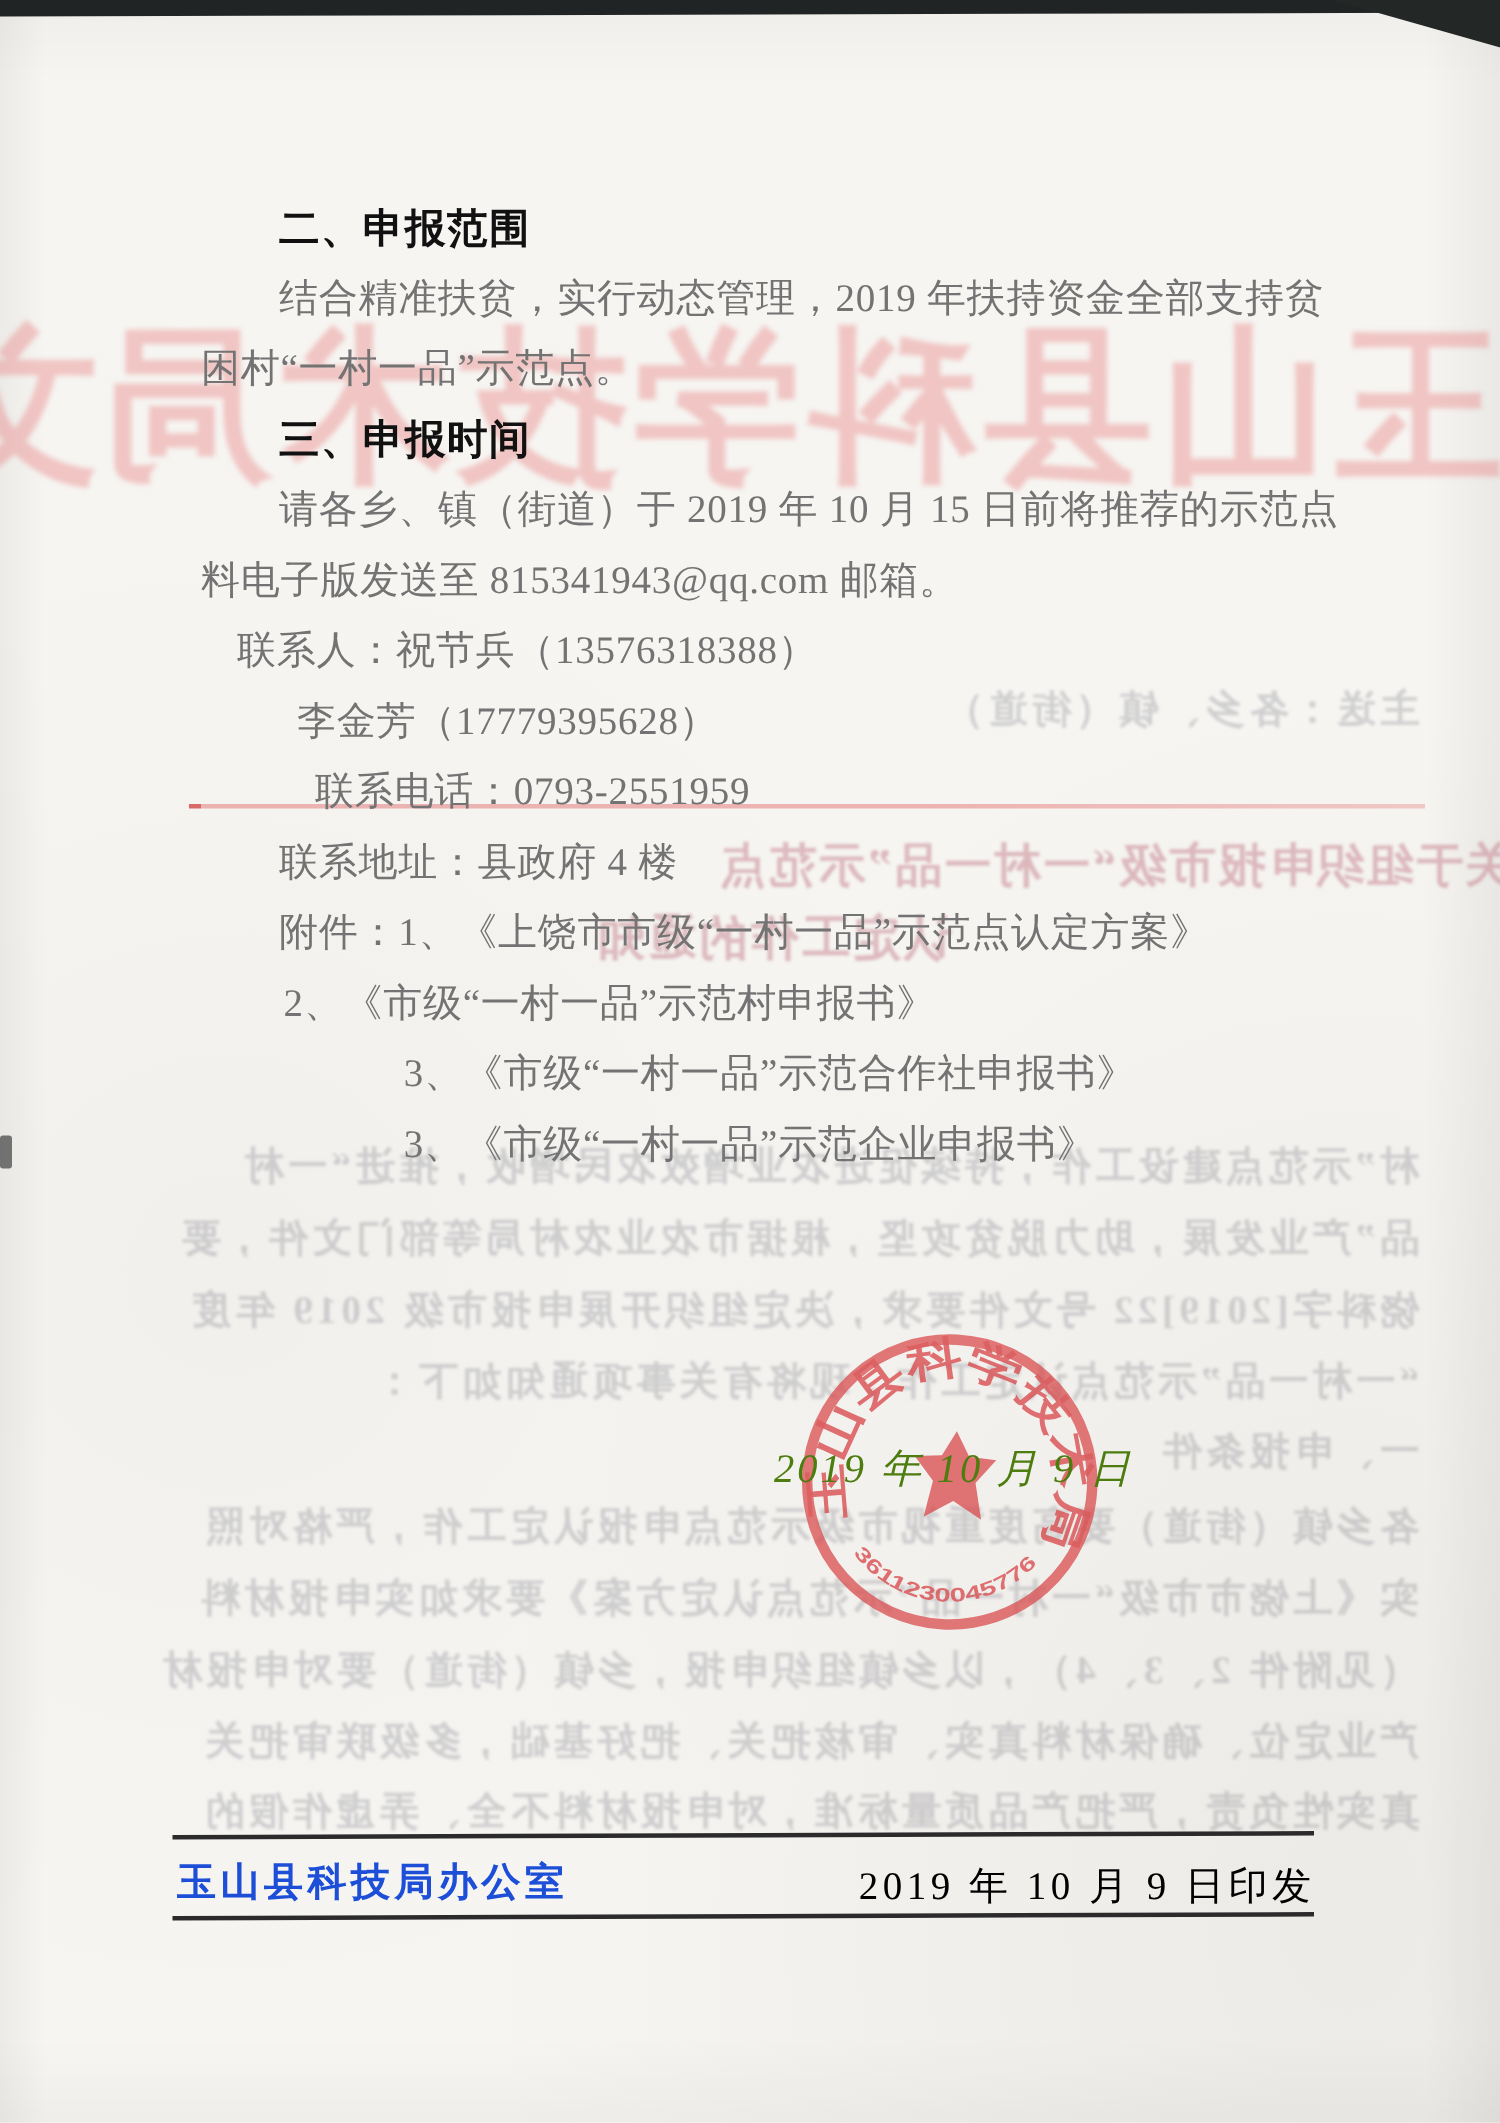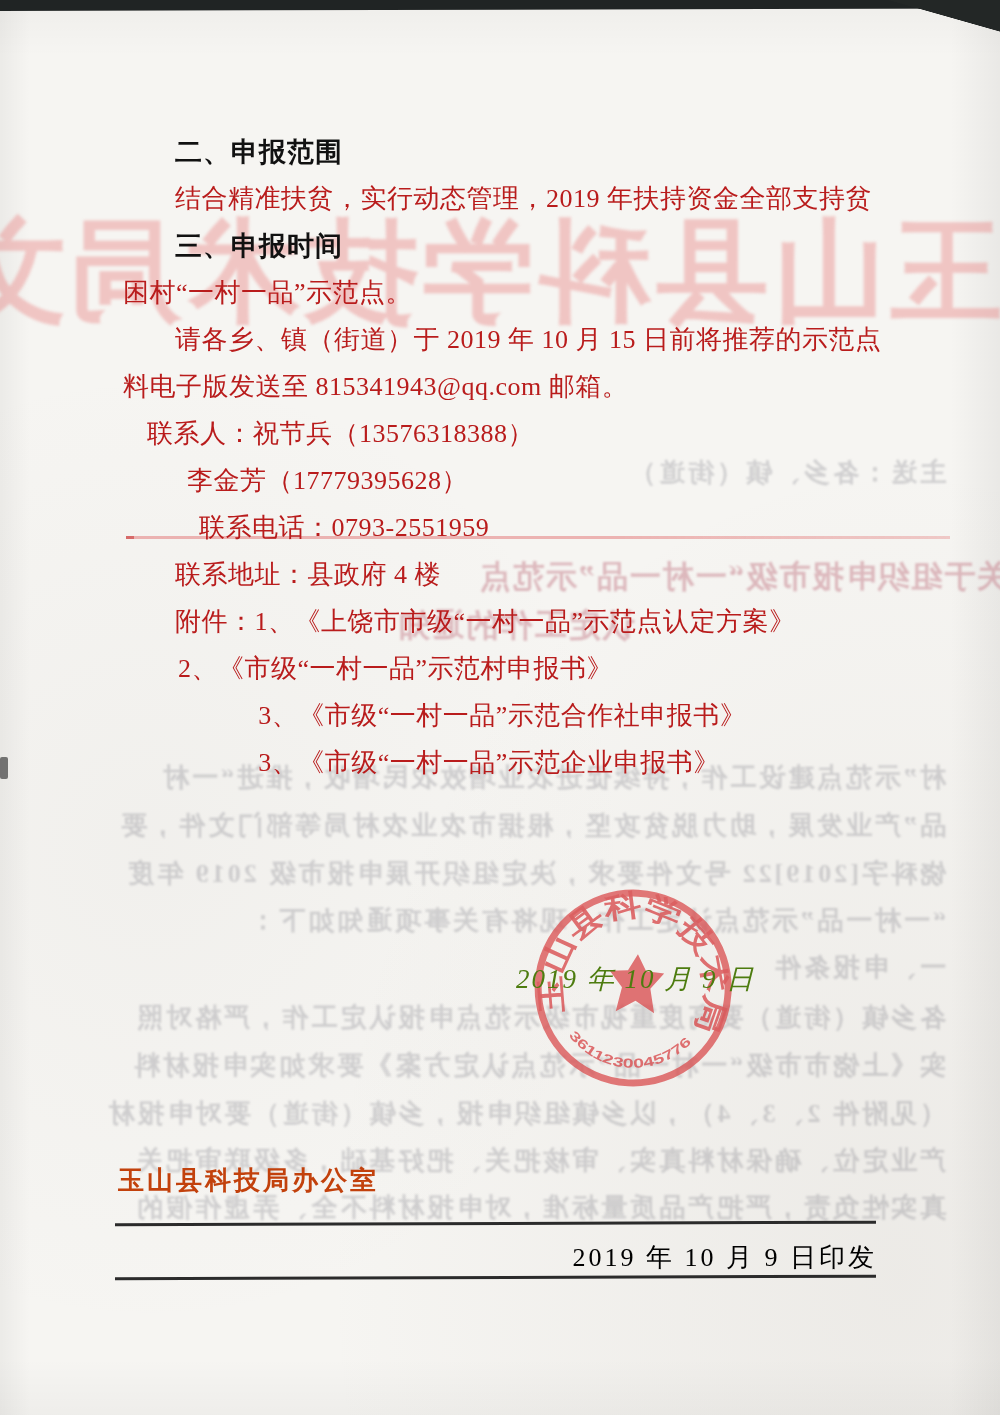--- a/index.html
+++ b/index.html
@@ -44,37 +44,37 @@
     position:absolute;left:60px;width:886px;
     transform:scaleX(-1);
     font-size:26px;font-weight:600;letter-spacing:3px;white-space:nowrap;
     color:rgba(108,108,120,0.27);
     filter:blur(1.1px);
     overflow:hidden;
     pointer-events:none;
   }
 
   
-  .doc-lines{position:absolute;left:123px;top:128px;width:762px;text-align:center;}
+  .doc-lines{position:absolute;left:134px;top:128px;width:762px;text-align:center;}
   .line{height:47px;display:flex;align-items:center;white-space:nowrap;}
-  .line.body{font-size:26px;letter-spacing:0.5px;color:#b91c1c;}
+  .line.body{font-size:26px;letter-spacing:0.5px;color:#737373;}
   .line.heading{font-size:27px;font-weight:700;color:#111;
     font-family:"Liberation Sans","DejaVu Sans",sans-serif;letter-spacing:1px;}
 
   .date-line{position:absolute;left:516px;top:961px;font-size:27px;letter-spacing:2px;color:#4d7c0f;z-index:6;font-style:italic;}
 
   
   .seal{position:absolute;left:528px;top:886px;width:210px;height:210px;z-index:5;
     transform:rotate(3deg);opacity:0.88;}
 
   
   .footer-rule{position:absolute;left:115px;width:761px;background:#2b2b2b;transform:rotate(-0.2deg);}
   .footer-rule.r1{top:1222px;height:3px;}
   .footer-rule.r2{top:1276px;height:3px;}
-  .footer-issuer{position:absolute;left:118px;top:1163px;font-size:26px;letter-spacing:3px;font-weight:600;color:#c2410c;}
+  .footer-issuer{position:absolute;left:118px;top:1237px;font-size:26px;letter-spacing:3px;font-weight:600;color:#1d4ed8;}
   .footer-date{position:absolute;right:123px;top:1240px;font-size:26px;letter-spacing:3px;color:#000000;}
 </style>
 </head>
 <body>
 
 <div class="page">
 
   <div class="edge-top"></div>
   <div class="edge-top-right"></div>
   <div class="edge-left-mark"></div>
@@ -97,25 +97,25 @@
       <div class="ghost-line" style="top: 1190px;">真实性负责，严把产品质量标准，对申报材料不全、弄虚作假的</div>
     </div>
 
   <div class="doc-lines" id="doc-lines">
       <div class="line heading">
         <span style="margin-left: 52px;">二、申报范围</span>
       </div>
       <div class="line body">
         <span style="margin-left: 52px;">结合精准扶贫，实行动态管理，2019 年扶持资金全部支持贫</span>
       </div>
+      <div class="line body">
+        <span style="margin-left: 0px;">困村“一村一品”示范点。</span>
+      </div>
       <div class="line heading">
         <span style="margin-left: 52px;">三、申报时间</span>
-      </div>
-      <div class="line body">
-        <span style="margin-left: 0px;">困村“一村一品”示范点。</span>
       </div>
       <div class="line body">
         <span style="margin-left: 52px;">请各乡、镇（街道）于 2019 年 10 月 15 日前将推荐的示范点</span>
       </div>
       <div class="line body">
         <span style="margin-left: 0px;">料电子版发送至 815341943@qq.com 邮箱。</span>
       </div>
       <div class="line body">
         <span style="margin-left: 24px;">联系人：祝节兵（13576318388）</span>
       </div>

